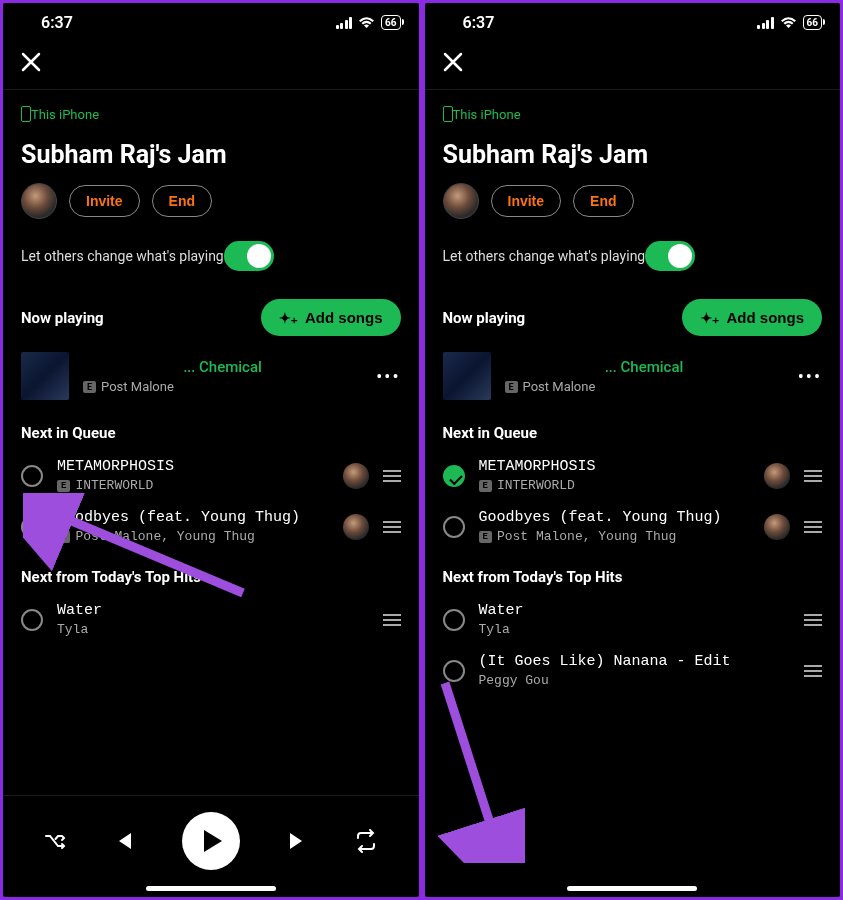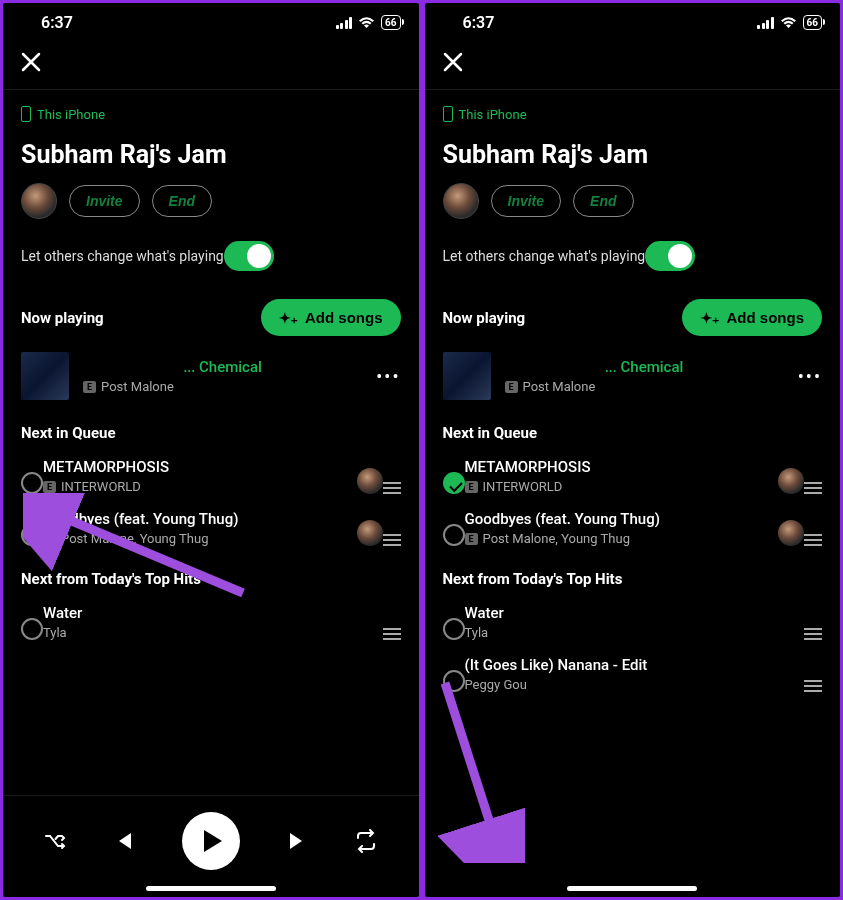--- a/index.html
+++ b/index.html
@@ -50,34 +50,33 @@
     content:'';
     position:absolute; right:-4px; top:3px; width:2px; height:6px;
     background:#fff; border-radius:0 2px 2px 0;
   }
   .header {
     padding: 14px 18px 12px;
     border-bottom: 1px solid #1a1a1a;
   }
   .close-x { color:#fff; font-size:22px; font-weight:300; display:inline-block; }
   .content { flex:1; overflow:hidden; padding: 0 18px; }
-  .device-row { display:flex; align-items:center; gap:6px; color:#1db954; font-size:13px; margin-top:16px; }
+  .device-row { display:flex; align-items:center; color:#1db954; font-size:13px; margin-top:16px; }
   .device-icon { width:10px; height:16px; border:1.5px solid #1db954; border-radius:2px; }
   .jam-title { color:#fff; font-size:25px; font-weight:700; margin-top:18px; }
   .jam-row { display:flex; align-items:center; gap:12px; margin-top:14px; }
   .avatar {
     width:36px; height:36px; border-radius:50%;
     background: radial-gradient(circle at 40% 35%, #c49a7a 0%, #6b4a3a 40%, #2a2a2a 70%);
     border:1px solid #444;
   }
   .pill-btn {
-    border:1px solid #888; color:#15803d; background:transparent;
+    border:1px solid #888; color:#f97316; background:transparent;
     border-radius:20px; padding:7px 16px; font-size:14px; font-weight:600;
     cursor:pointer;
-    font-style:italic;
   }
   .permission-row { display:flex; align-items:center; margin-top:22px; color:#ddd; font-size:14px; }
   .toggle {
     width:50px; height:30px; background:#1db954; border-radius:15px; position:relative; cursor:pointer;
   }
   .toggle::after { content:''; position:absolute; right:3px; top:3px; width:24px; height:24px; background:#fff; border-radius:50%; }
   .section-row { display:flex; align-items:center; justify-content:space-between; margin-top:28px; }
   .section-title { color:#fff; font-size:15px; font-weight:700; }
   .add-songs {
     background:#1db954; color:#000; border:none; border-radius:22px;
@@ -95,21 +94,21 @@
   .track-title { font-size:15px; font-weight:500; }
   .green { color:#1db954; }
   .white { color:#fff; }
   .track-artist { color:#aaa; font-size:13px; margin-top:3px; display:flex; align-items:center; gap:5px; }
   .explicit {
     background:#666; color:#000; font-size:9px; font-weight:700;
     padding:1px 4px; border-radius:2px;
   }
   .more-dots { color:#fff; font-size:18px; letter-spacing:2px; cursor:pointer; }
   .queue-section { margin-top:24px; }
-  .queue-item { display:flex; align-items:flex-end; margin-top:16px; }
+  .queue-item { display:flex; align-items:center; gap:14px; margin-top:16px;font-family:Liberation Mono, monospace; }
   .radio {
     width:22px; height:22px; border:2px solid #888; border-radius:50%; flex-shrink:0; cursor:pointer;
   }
   .radio.checked { background:#1db954; border-color:#1db954; position:relative; }
   .radio.checked::after {
     content:''; position:absolute; left:5px; top:8px; width:10px; height:5px;
     border-left:2.5px solid #000; border-bottom:2.5px solid #000; transform:rotate(-45deg);
   }
   .q-info { flex:1; }
   .hamburger { display:flex; flex-direction:column; gap:3px; cursor:pointer; }

